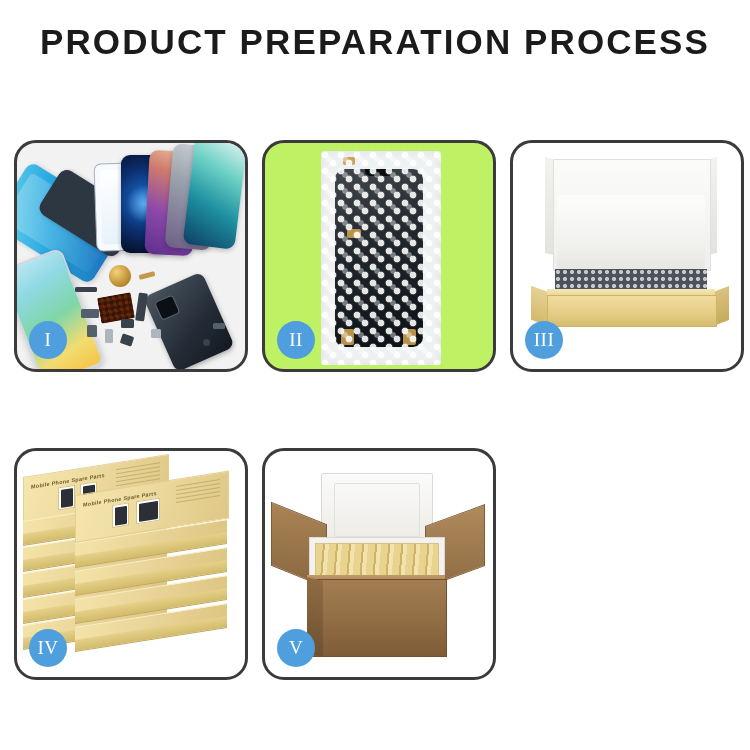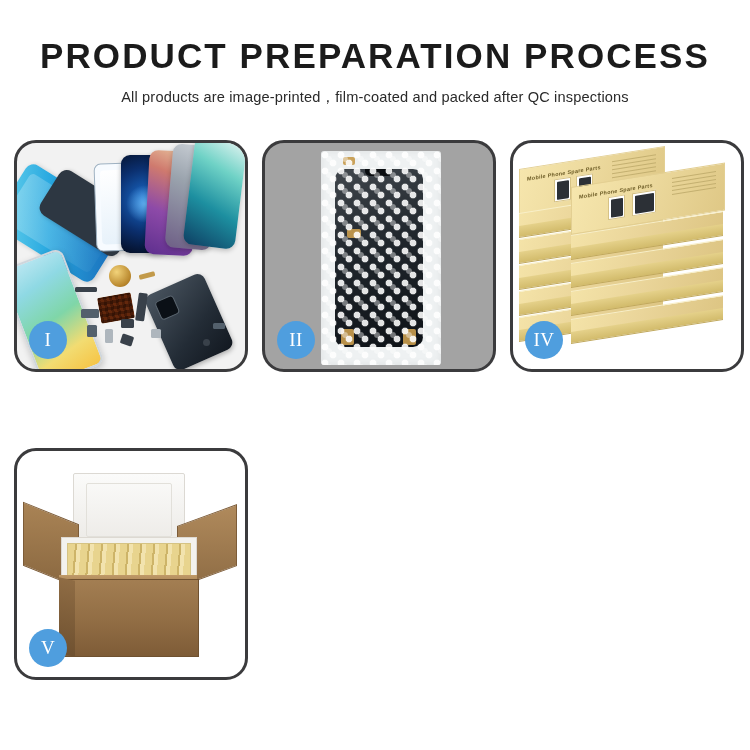--- a/index.html
+++ b/index.html
@@ -3,21 +3,21 @@
 <meta charset="utf-8">
 <style>
   html,body{margin:0;padding:0;}
   body{
     width:750px;height:750px;background:#ffffff;overflow:hidden;
     font-family:"Liberation Sans",sans-serif;
   }
   .page{position:relative;width:750px;height:750px;}
 
   
-  .header{padding-top:38px;text-align:center;}
+  .header{padding-top:24px;text-align:center;}
   .title{
     font-size:35px;font-weight:700;color:#1b1b1b;
     letter-spacing:2.1px;line-height:1;margin:0;white-space:nowrap;
   }
   .subtitle{
     font-size:14.6px;font-weight:400;color:#2a2a2a;
     letter-spacing:.15px;margin:15px 0 0 0;white-space:nowrap;
   }
 
   
@@ -105,21 +105,21 @@
   .coin{
     position:absolute;left:92px;top:122px;width:22px;height:22px;border-radius:50%;
     background:radial-gradient(circle at 35% 32%,#f2d37a,#b8862c 70%,#8a6118);
   }
   .bit{position:absolute;background:#39414a;border-radius:1.5px;}
   .bit.l{background:#53606c;}
   .bit.gold{background:#c29a4a;}
   .bit.silver{background:#aeb6bd;}
 
   
-  .p2{background:#a3a3a3;}
+  .p2{background:#bef264;}
   .wrap-bag{
     position:absolute;left:56px;top:8px;width:120px;height:214px;
     background:#eef1f2;border-radius:3px;
     box-shadow:0 0 9px rgba(0,0,0,.07) inset;
   }
   .wrap-screen{
     position:absolute;left:14px;top:18px;width:88px;height:178px;
     background:linear-gradient(160deg,#41474d 0%,#20262c 45%,#0d1116 100%);
     border-radius:10px;
   }
@@ -245,21 +245,20 @@
     transform:skewY(17deg);transform-origin:left top;border:1px solid #8a6f4a;}
   .c6-tape{position:absolute;background:#a3865c;opacity:.9;border-radius:1px;}
 </style>
 </head>
 <body>
 
 <div class="page">
 
   <div class="header">
     <h1 class="title">PRODUCT PREPARATION PROCESS</h1>
-    <p class="subtitle">All products are image-printed，film-coated and packed after QC inspections</p>
   </div>
 
   <div class="grid">
 
     <div class="panel p1">
       <div class="scene">
         <div class="ph ph-a"></div>
         <div class="ph ph-b"></div>
         <div class="ph ph-glass"></div>
         <div class="ph ph-c"></div>
@@ -293,20 +292,34 @@
           <div class="flex-tab" style="left:26px;top:78px;width:14px;height:9px;"></div>
           <div class="flex-tab" style="left:20px;top:178px;width:13px;height:16px;"></div>
           <div class="flex-tab" style="left:82px;top:178px;width:13px;height:16px;"></div>
           <div class="bubbles"></div>
           <div class="bubbles2"></div>
         </div>
       </div>
       <div class="badge">II</div>
     </div>
 
+    <div class="panel p3">
+      <div class="scene">
+        <div class="b3-lid-l"></div>
+        <div class="b3-lid-r"></div>
+        <div class="b3-lid"></div>
+        <div class="b3-foam"></div>
+        <div class="b3-inner"></div>
+        <div class="b3-side-l"></div>
+        <div class="b3-side-r"></div>
+        <div class="b3-rim"></div>
+        <div class="b3-front"></div>
+      </div>
+      <div class="badge">III</div>
+    </div>
 
     <div class="panel p4">
       <div class="scene">
 
         <div class="stackA">
           <div class="lidface">
             <span class="lidlabel">Mobile Phone Spare Parts</span>
             <div class="win" style="left:34px;">
                 <i></i>
               </div>

